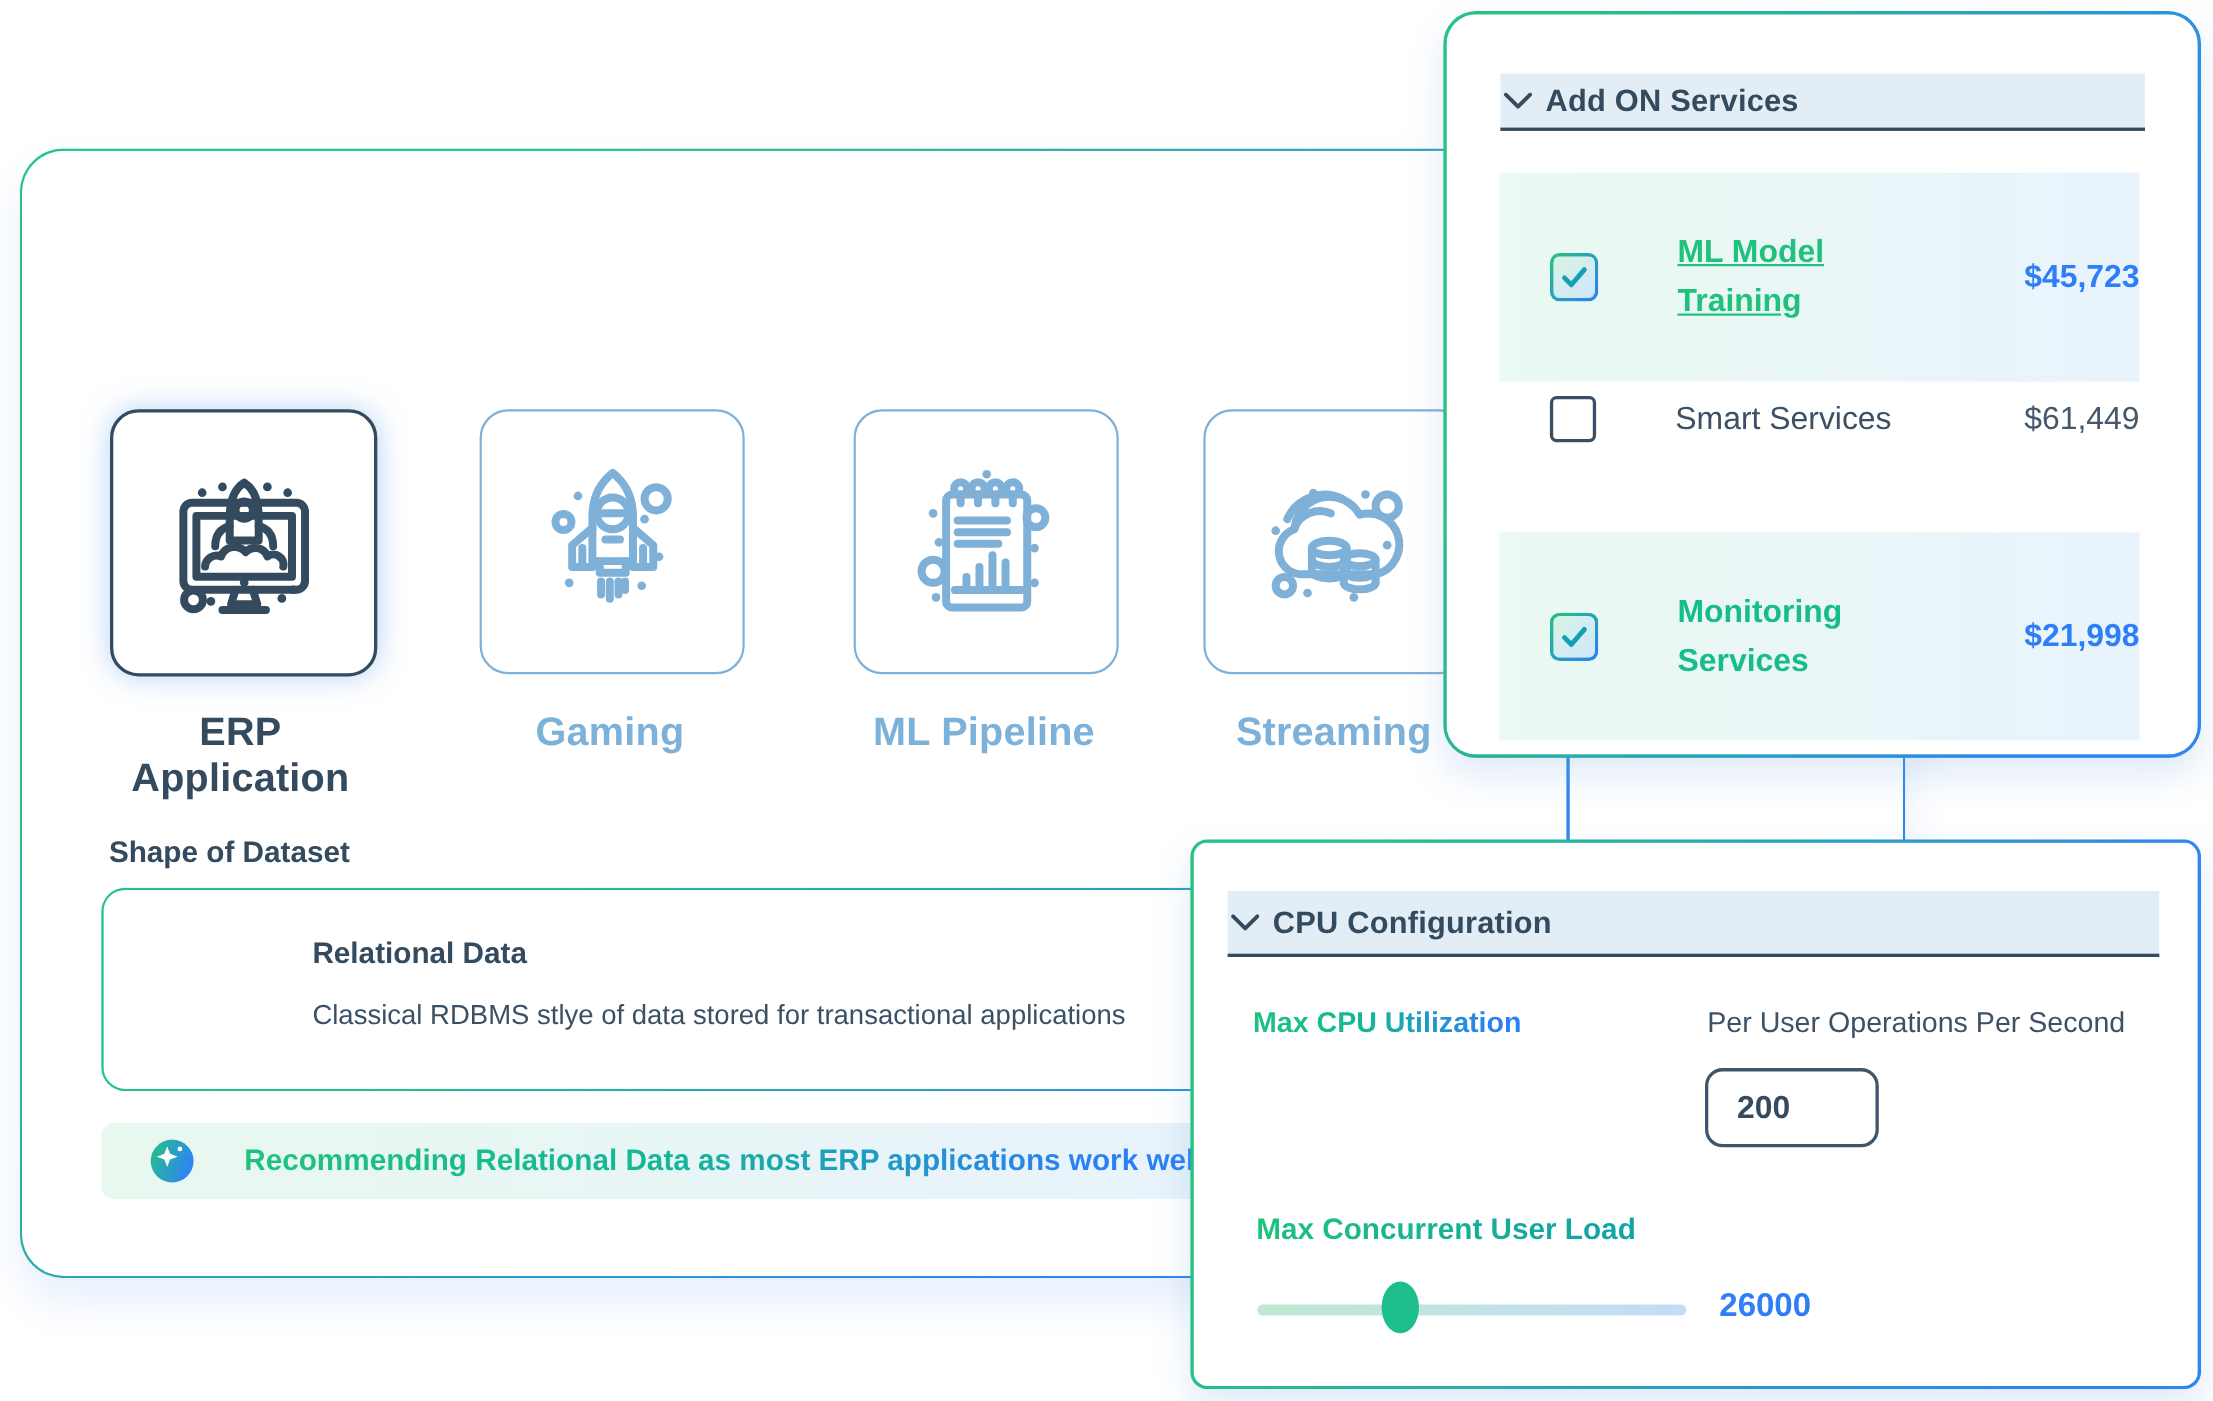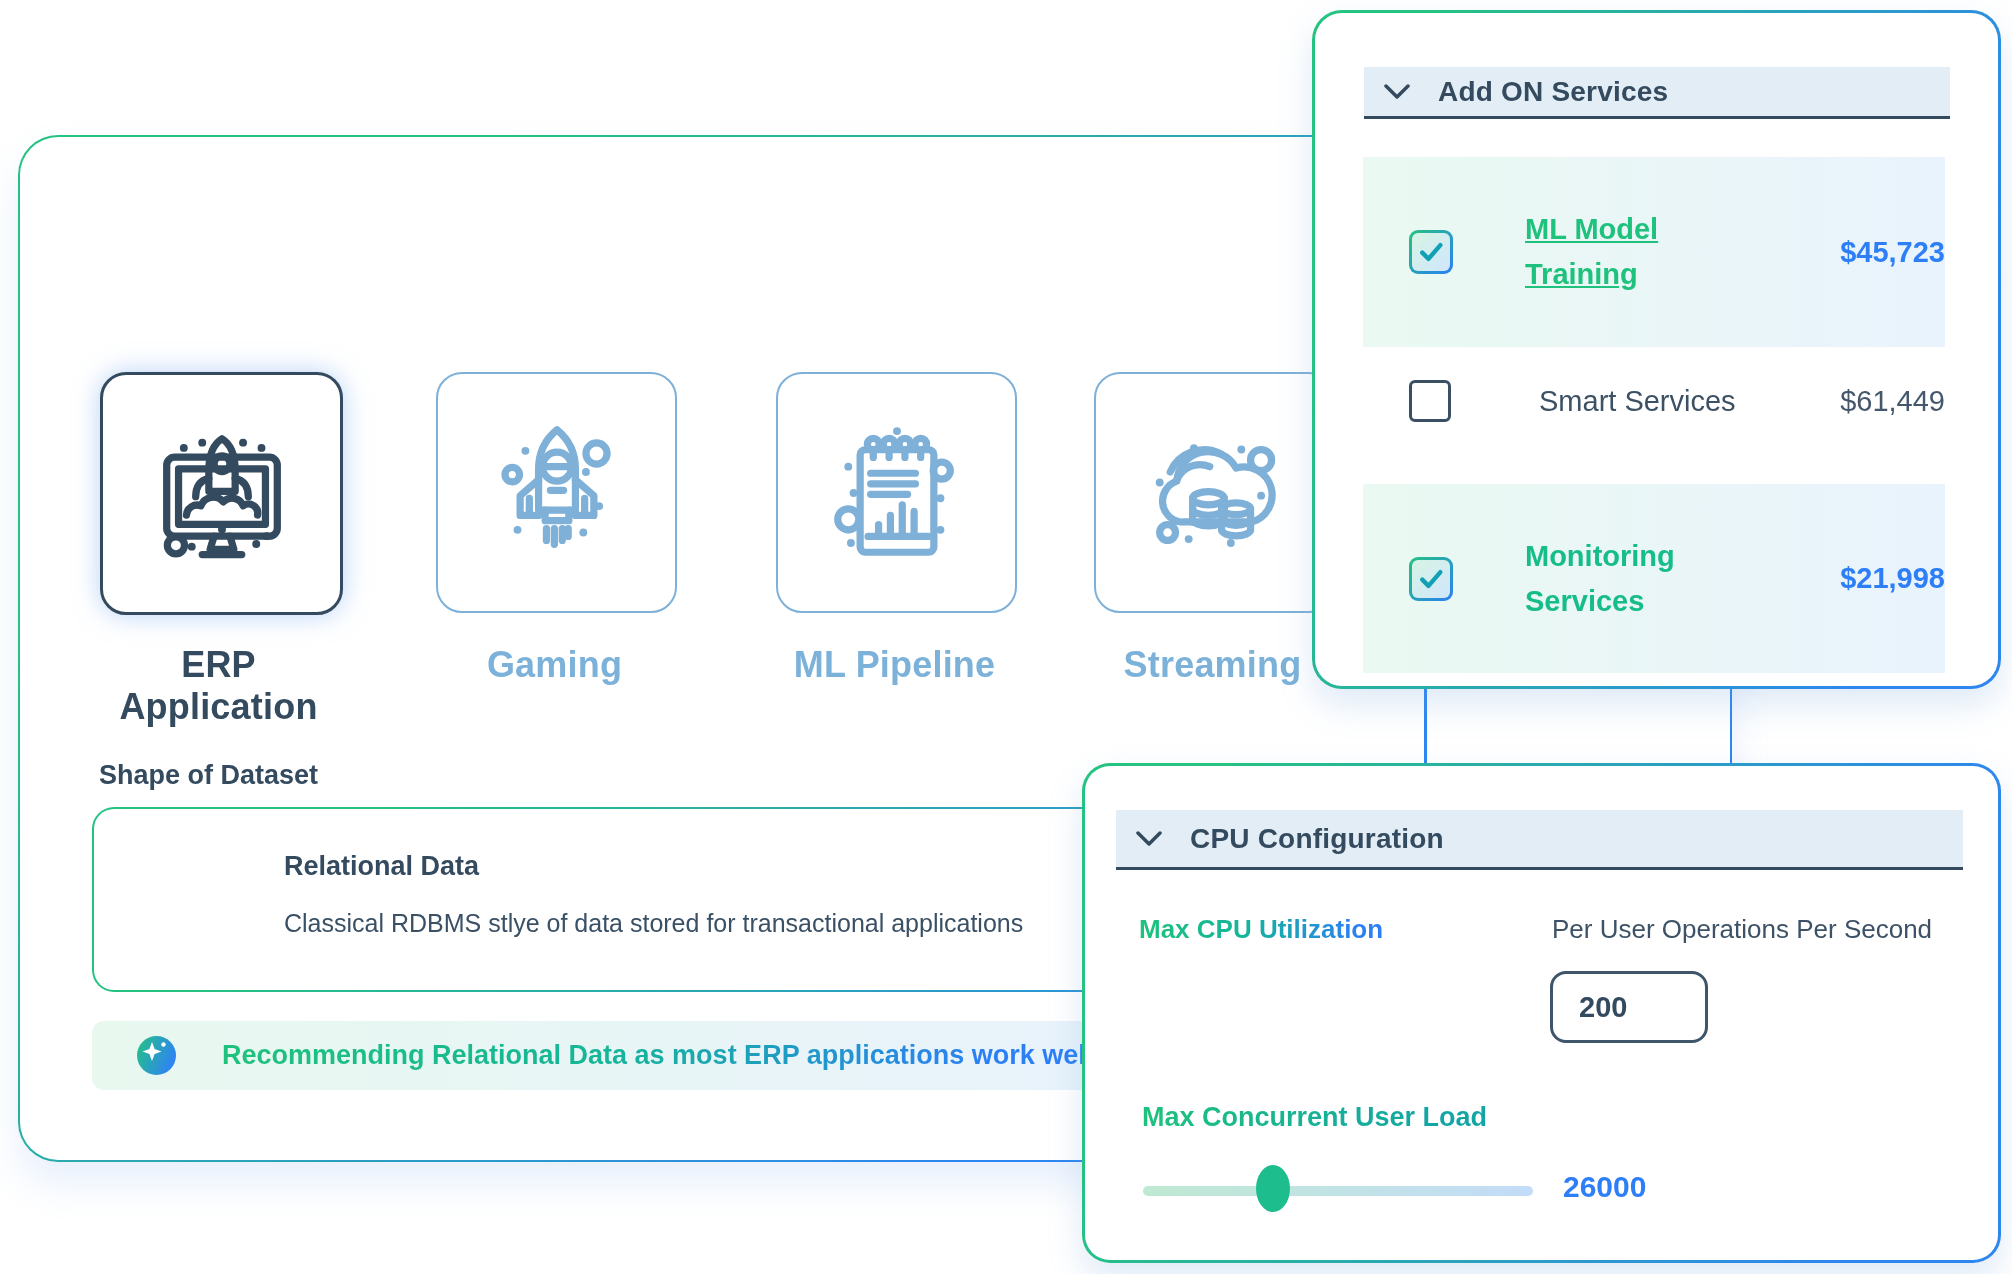--- a/index.html
+++ b/index.html
@@ -52,36 +52,36 @@
   
   .connector{position:absolute;left:1424px;top:676px;width:3px;height:96px;background:#2e86f0;z-index:2;}
 
   
   .float-panel{position:absolute;border-radius:30px;z-index:3;
     border:3px solid transparent;
     background:linear-gradient(#fff,#fff) padding-box,
                linear-gradient(110deg,#25c381 12%,#2e86f0 85%) border-box;
     box-shadow:0 16px 34px rgba(110,160,220,.22);}
   .addon-panel{left:1312px;top:10px;width:683px;height:673px;}
-  .cpu-panel{left:1082px;top:763px;width:913px;height:494px;border-radius:28px;}
+  .cpu-panel{left:1082px;top:763px;width:913px;height:494px;border-radius:16px;}
 
   .panel-header{position:absolute;background:#e3edf6;border-bottom:3px solid #344a5e;
-    display:flex;align-items:center;gap:28px;padding-left:20px;box-sizing:border-box;}
+    display:flex;align-items:center;gap:12px;padding-left:3px;box-sizing:border-box;}
   .panel-header .title{font-size:28px;font-weight:bold;color:#344a5e;letter-spacing:.2px;}
   .chev{width:26px;height:16px;flex:0 0 auto;}
 
   .addon-header{left:49px;top:54px;width:586px;height:52px;}
   .cpu-header{left:31px;top:44px;width:847px;height:60px;}
 
   
   .addon-row{position:absolute;left:48px;width:582px;display:flex;align-items:center;
     padding-left:46px;box-sizing:border-box;}
   .addon-row.checked{background:linear-gradient(90deg,#eaf9f1 0%,#e9f3fd 100%);}
   .row-1{top:144px;height:190px;}
-  .row-2{top:344px;height:88px;gap:16px;}
+  .row-2{top:324px;height:88px;}
   .row-3{top:471px;height:189px;}
   .addon-label{margin-left:72px;width:245px;font-size:29px;line-height:1.55;}
   .addon-label.on{font-weight:bold;}
   .addon-label.ml{color:#1ec27d;text-decoration:underline;}
   .addon-label.mon{color:#17bd89;}
   .addon-label.off{color:#3c5164;font-weight:500;}
   .addon-price{margin-left:auto;font-size:29px;font-weight:600;white-space:nowrap;}
   .addon-price.on{color:#2d7ef7;}
   .addon-price.off{color:#44576b;font-weight:500;}
 

